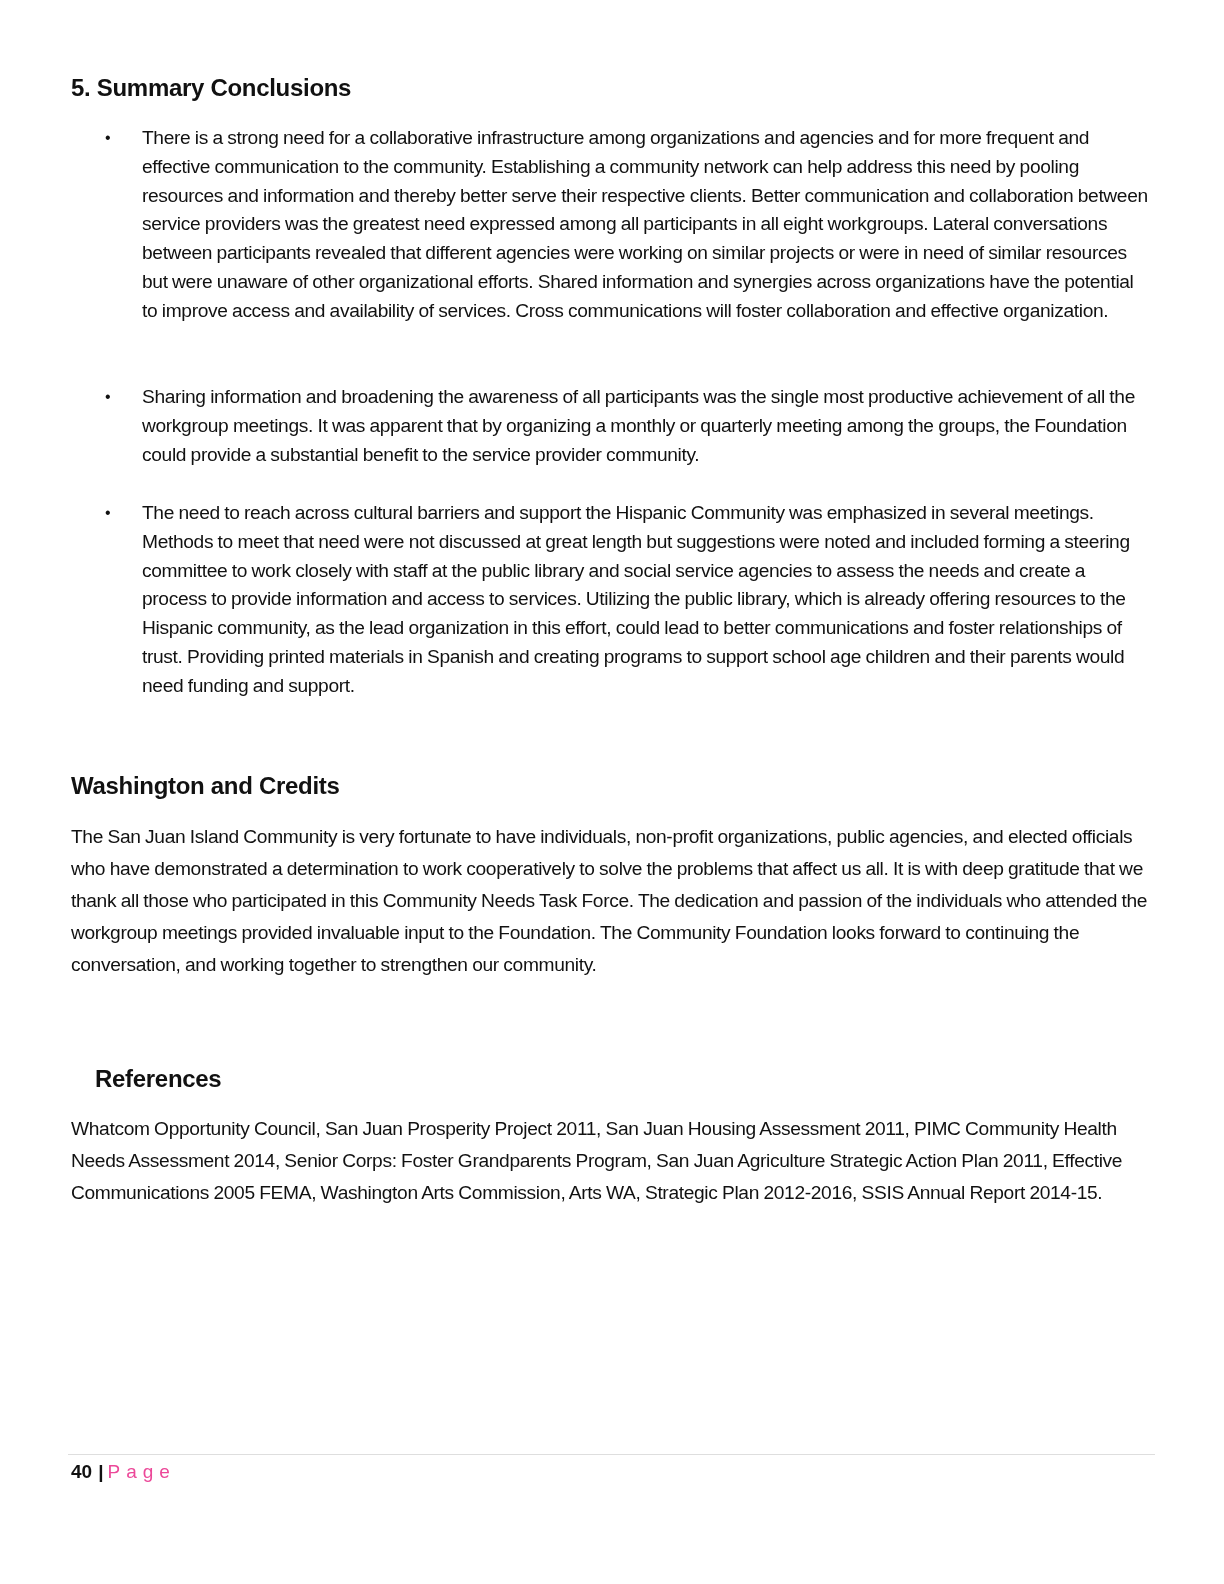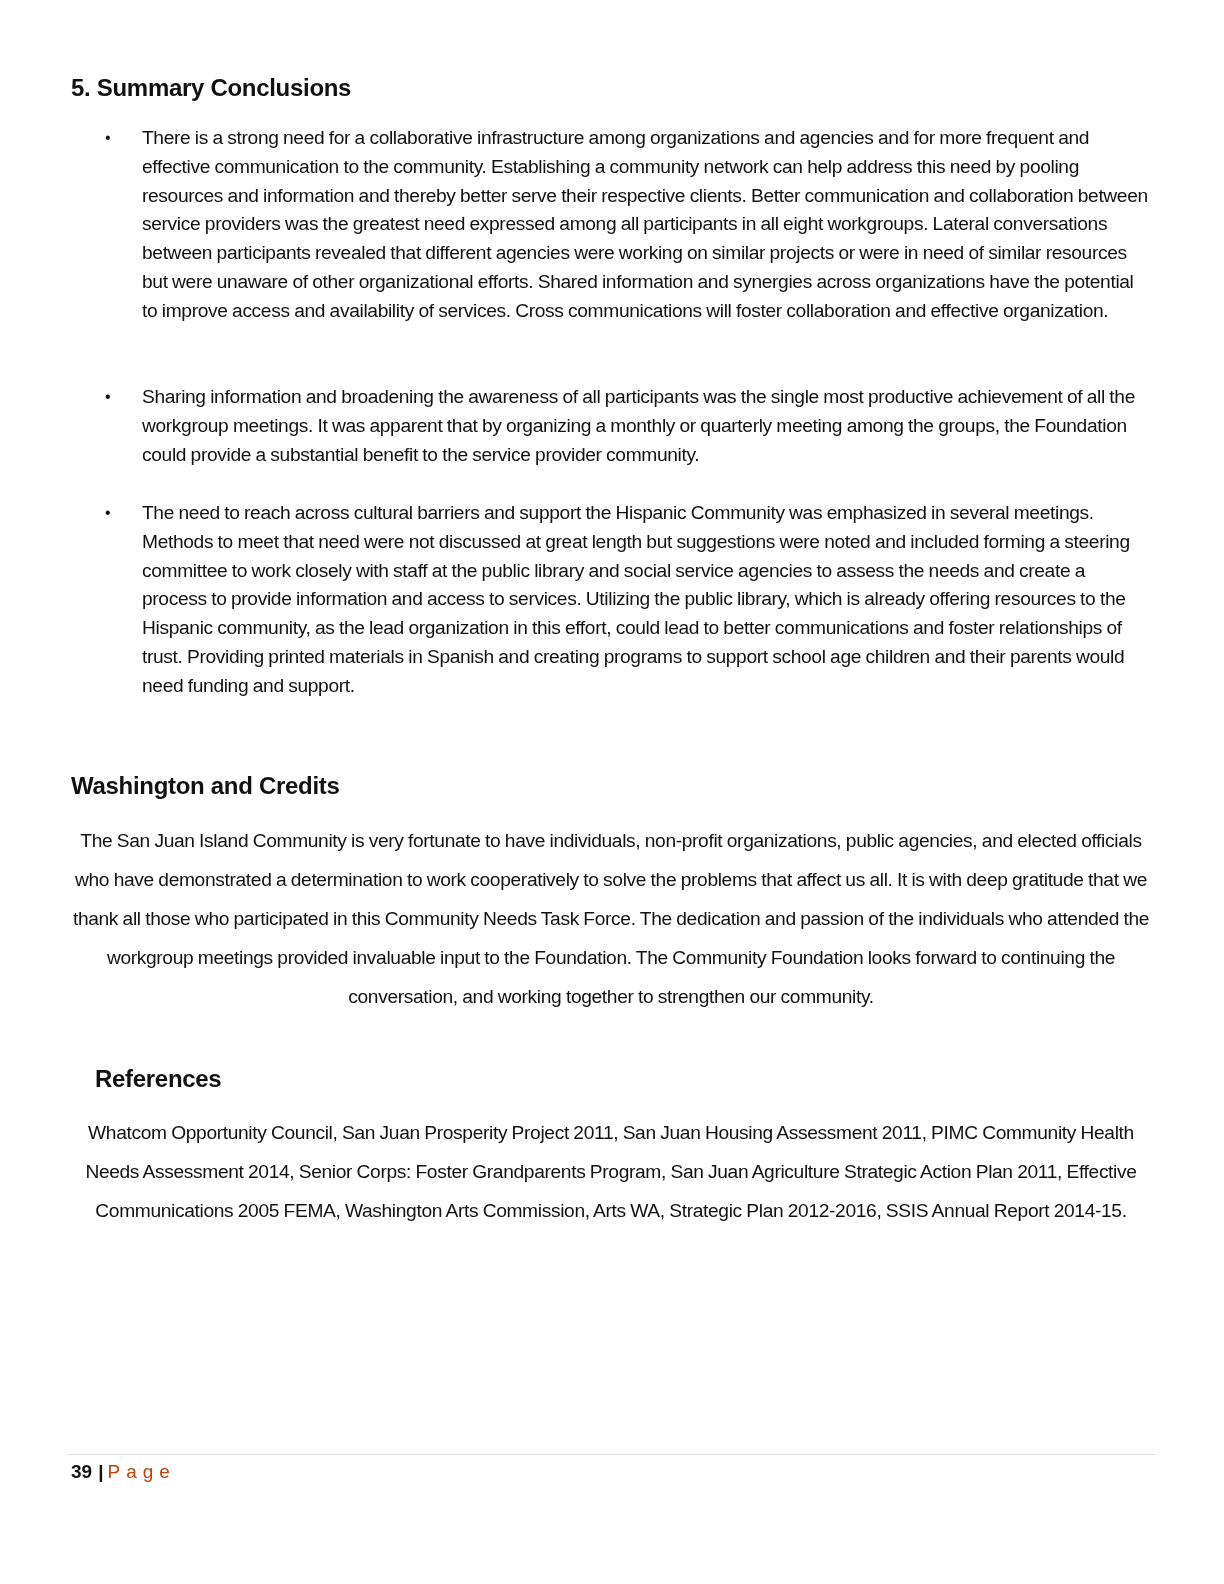--- a/index.html
+++ b/index.html
@@ -52,44 +52,43 @@
       top: 0;
       font-size: 16px;
       line-height: 28.8px;
     }
     .para {
       position: absolute;
       left: 71px;
       width: 1080px;
       margin: 0;
       font-size: 19.2px;
-      line-height: 39px;
+      line-height: 32px;
       letter-spacing: -0.35px;
       word-spacing: -0.5px;
       color: #111;
-      text-align: center;
     }
     .footer-rule {
       position: absolute;
       left: 68px;
       top: 1454px;
       width: 1087px;
       height: 0;
       border-top: 1.5px solid #dedede;
     }
     .footer {
       position: absolute;
       left: 71px;
       top: 1460px;
       font-size: 19px;
       line-height: 24px;
     }
     .page-num { font-weight: bold; color: #111; }
     .page-sep { font-weight: bold; color: #111; margin: 0 4px 0 6px; }
-    .page-word { color: #c2410c; letter-spacing: 6px; }
+    .page-word { color: #ec4899; letter-spacing: 6px; }
   </style>
 </head>
 <body>
 
 <div class="page">
 
   <h2 class="heading" style="top:74px;">5. Summary Conclusions</h2>
 
   <ul class="bullet-list" style="top:124px;">
     <li class="bullet-item">
@@ -113,16 +112,16 @@
   </ul>
 
   <h2 class="heading" style="top:772px;">Washington and Credits</h2>
   <p class="para" style="top:821px;">The San Juan Island Community is very fortunate to have individuals, non-profit organizations, public agencies, and elected officials who have demonstrated a determination to work cooperatively to solve the problems that affect us all. It is with deep gratitude that we thank all those who participated in this Community Needs Task Force.  The dedication and passion of the individuals who attended the workgroup meetings provided invaluable input to the Foundation.  The Community Foundation looks forward to continuing the conversation, and working together to strengthen our community.</p>
 
   <h2 class="heading" style="top:1065px;margin-left:24px;">References</h2>
   <p class="para" style="top:1113px;">Whatcom Opportunity Council, San Juan Prosperity Project 2011, San Juan Housing Assessment 2011, PIMC Community Health Needs Assessment 2014, Senior Corps: Foster Grandparents Program, San Juan Agriculture Strategic Action Plan 2011, Effective Communications 2005 FEMA, Washington Arts Commission, Arts WA, Strategic Plan 2012-2016, SSIS Annual Report 2014-15.</p>
 
   <div class="footer-rule"></div>
   <div class="footer">
-    <span class="page-num">39</span><span class="page-sep">|</span><span class="page-word">Page</span>
+    <span class="page-num">40</span><span class="page-sep">|</span><span class="page-word">Page</span>
   </div>
 
 </div>
 
 </body></html>

